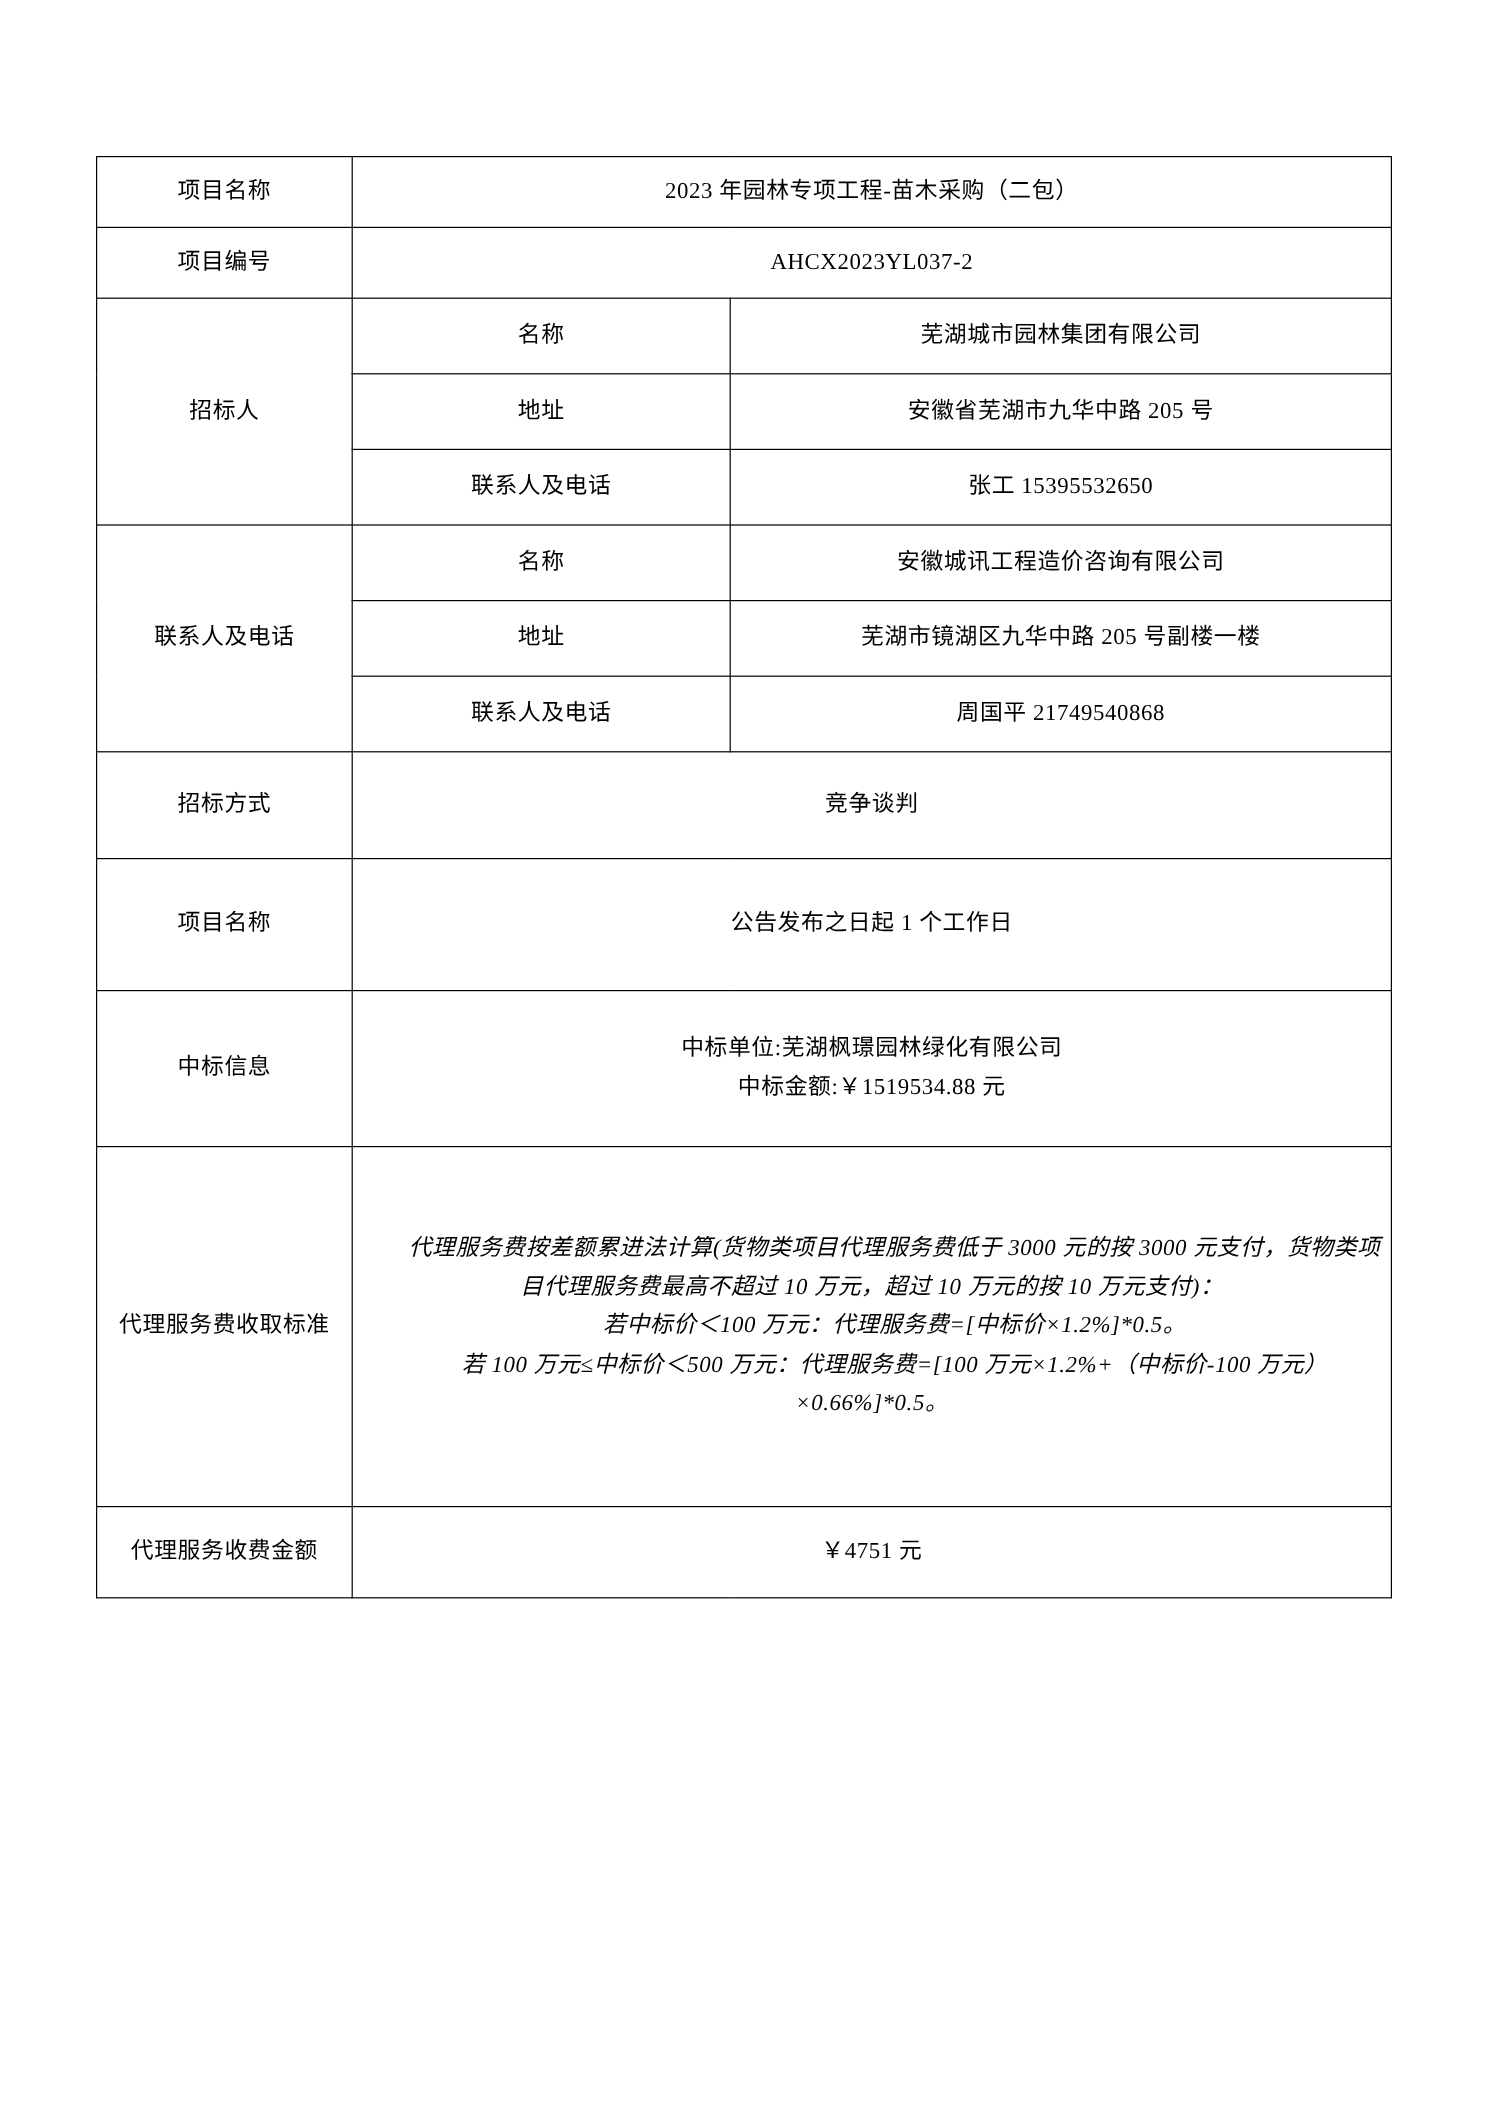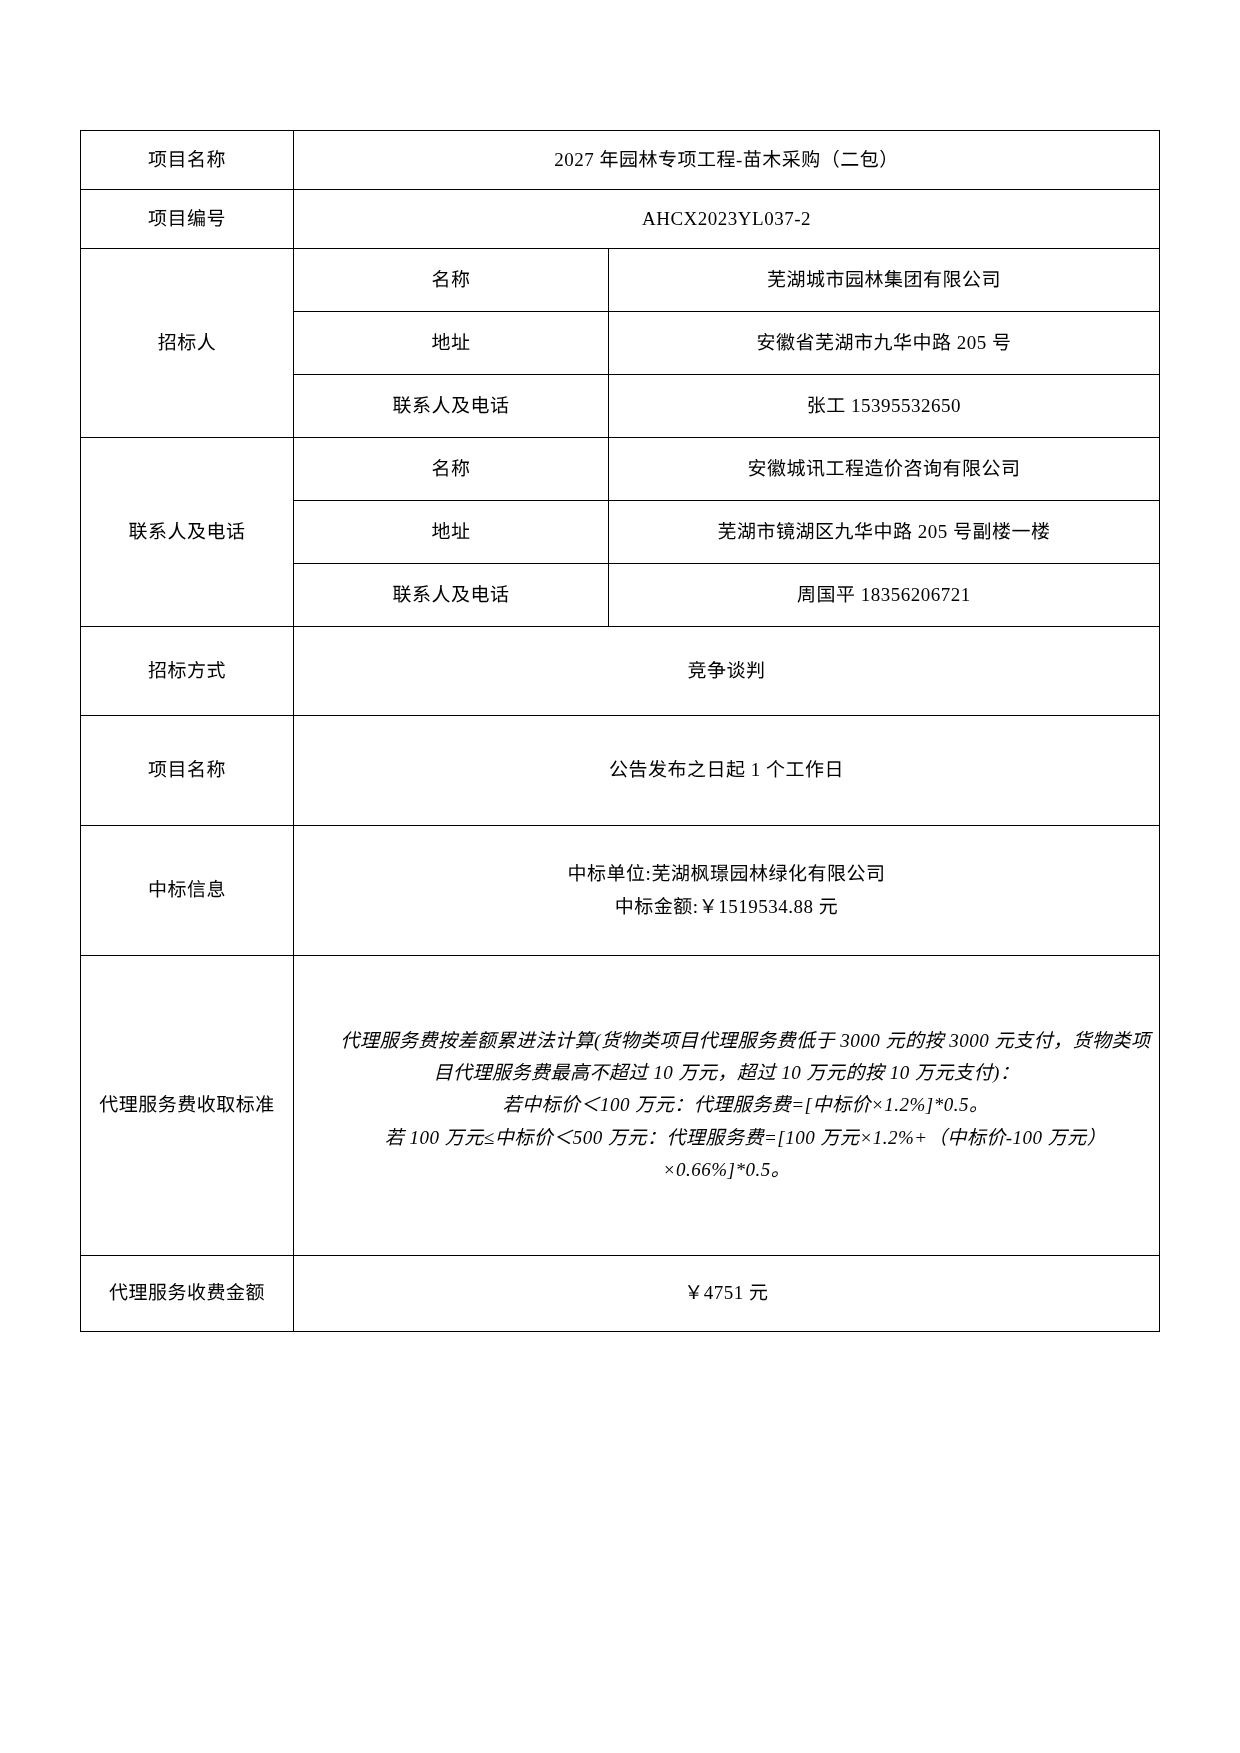--- a/index.html
+++ b/index.html
@@ -73,21 +73,21 @@
   <table class="doc-table">
     <colgroup>
       <col style="width:213px">
       <col style="width:315px">
       <col>
     </colgroup>
     <tbody>
 
       <tr class="row-tall">
         <td class="label-cell">项目名称</td>
-        <td class="value-cell" colspan="2">2027 年园林专项工程-苗木采购（二包）</td>
+        <td class="value-cell" colspan="2">2023 年园林专项工程-苗木采购（二包）</td>
       </tr>
 
       <tr class="row-tall">
         <td class="label-cell">项目编号</td>
         <td class="value-cell" colspan="2">AHCX2023YL037-2</td>
       </tr>
 
       <tr class="row-mid">
         <td class="label-cell" rowspan="3">招标人</td>
         <td class="sub-label-cell">名称</td>
@@ -106,21 +106,21 @@
         <td class="label-cell" rowspan="3">联系人及电话</td>
         <td class="sub-label-cell">名称</td>
         <td class="value-cell">安徽城讯工程造价咨询有限公司</td>
       </tr>
       <tr class="row-mid">
         <td class="sub-label-cell">地址</td>
         <td class="value-cell">芜湖市镜湖区九华中路 205 号副楼一楼</td>
       </tr>
       <tr class="row-mid">
         <td class="sub-label-cell">联系人及电话</td>
-        <td class="value-cell">周国平  18356206721</td>
+        <td class="value-cell">周国平  21749540868</td>
       </tr>
 
       <tr class="row-xtall">
         <td class="label-cell">招标方式</td>
         <td class="value-cell" colspan="2">竞争谈判</td>
       </tr>
 
       <tr style="height:110px">
         <td class="label-cell">项目名称</td>
         <td class="value-cell" colspan="2">公告发布之日起 1 个工作日</td>

